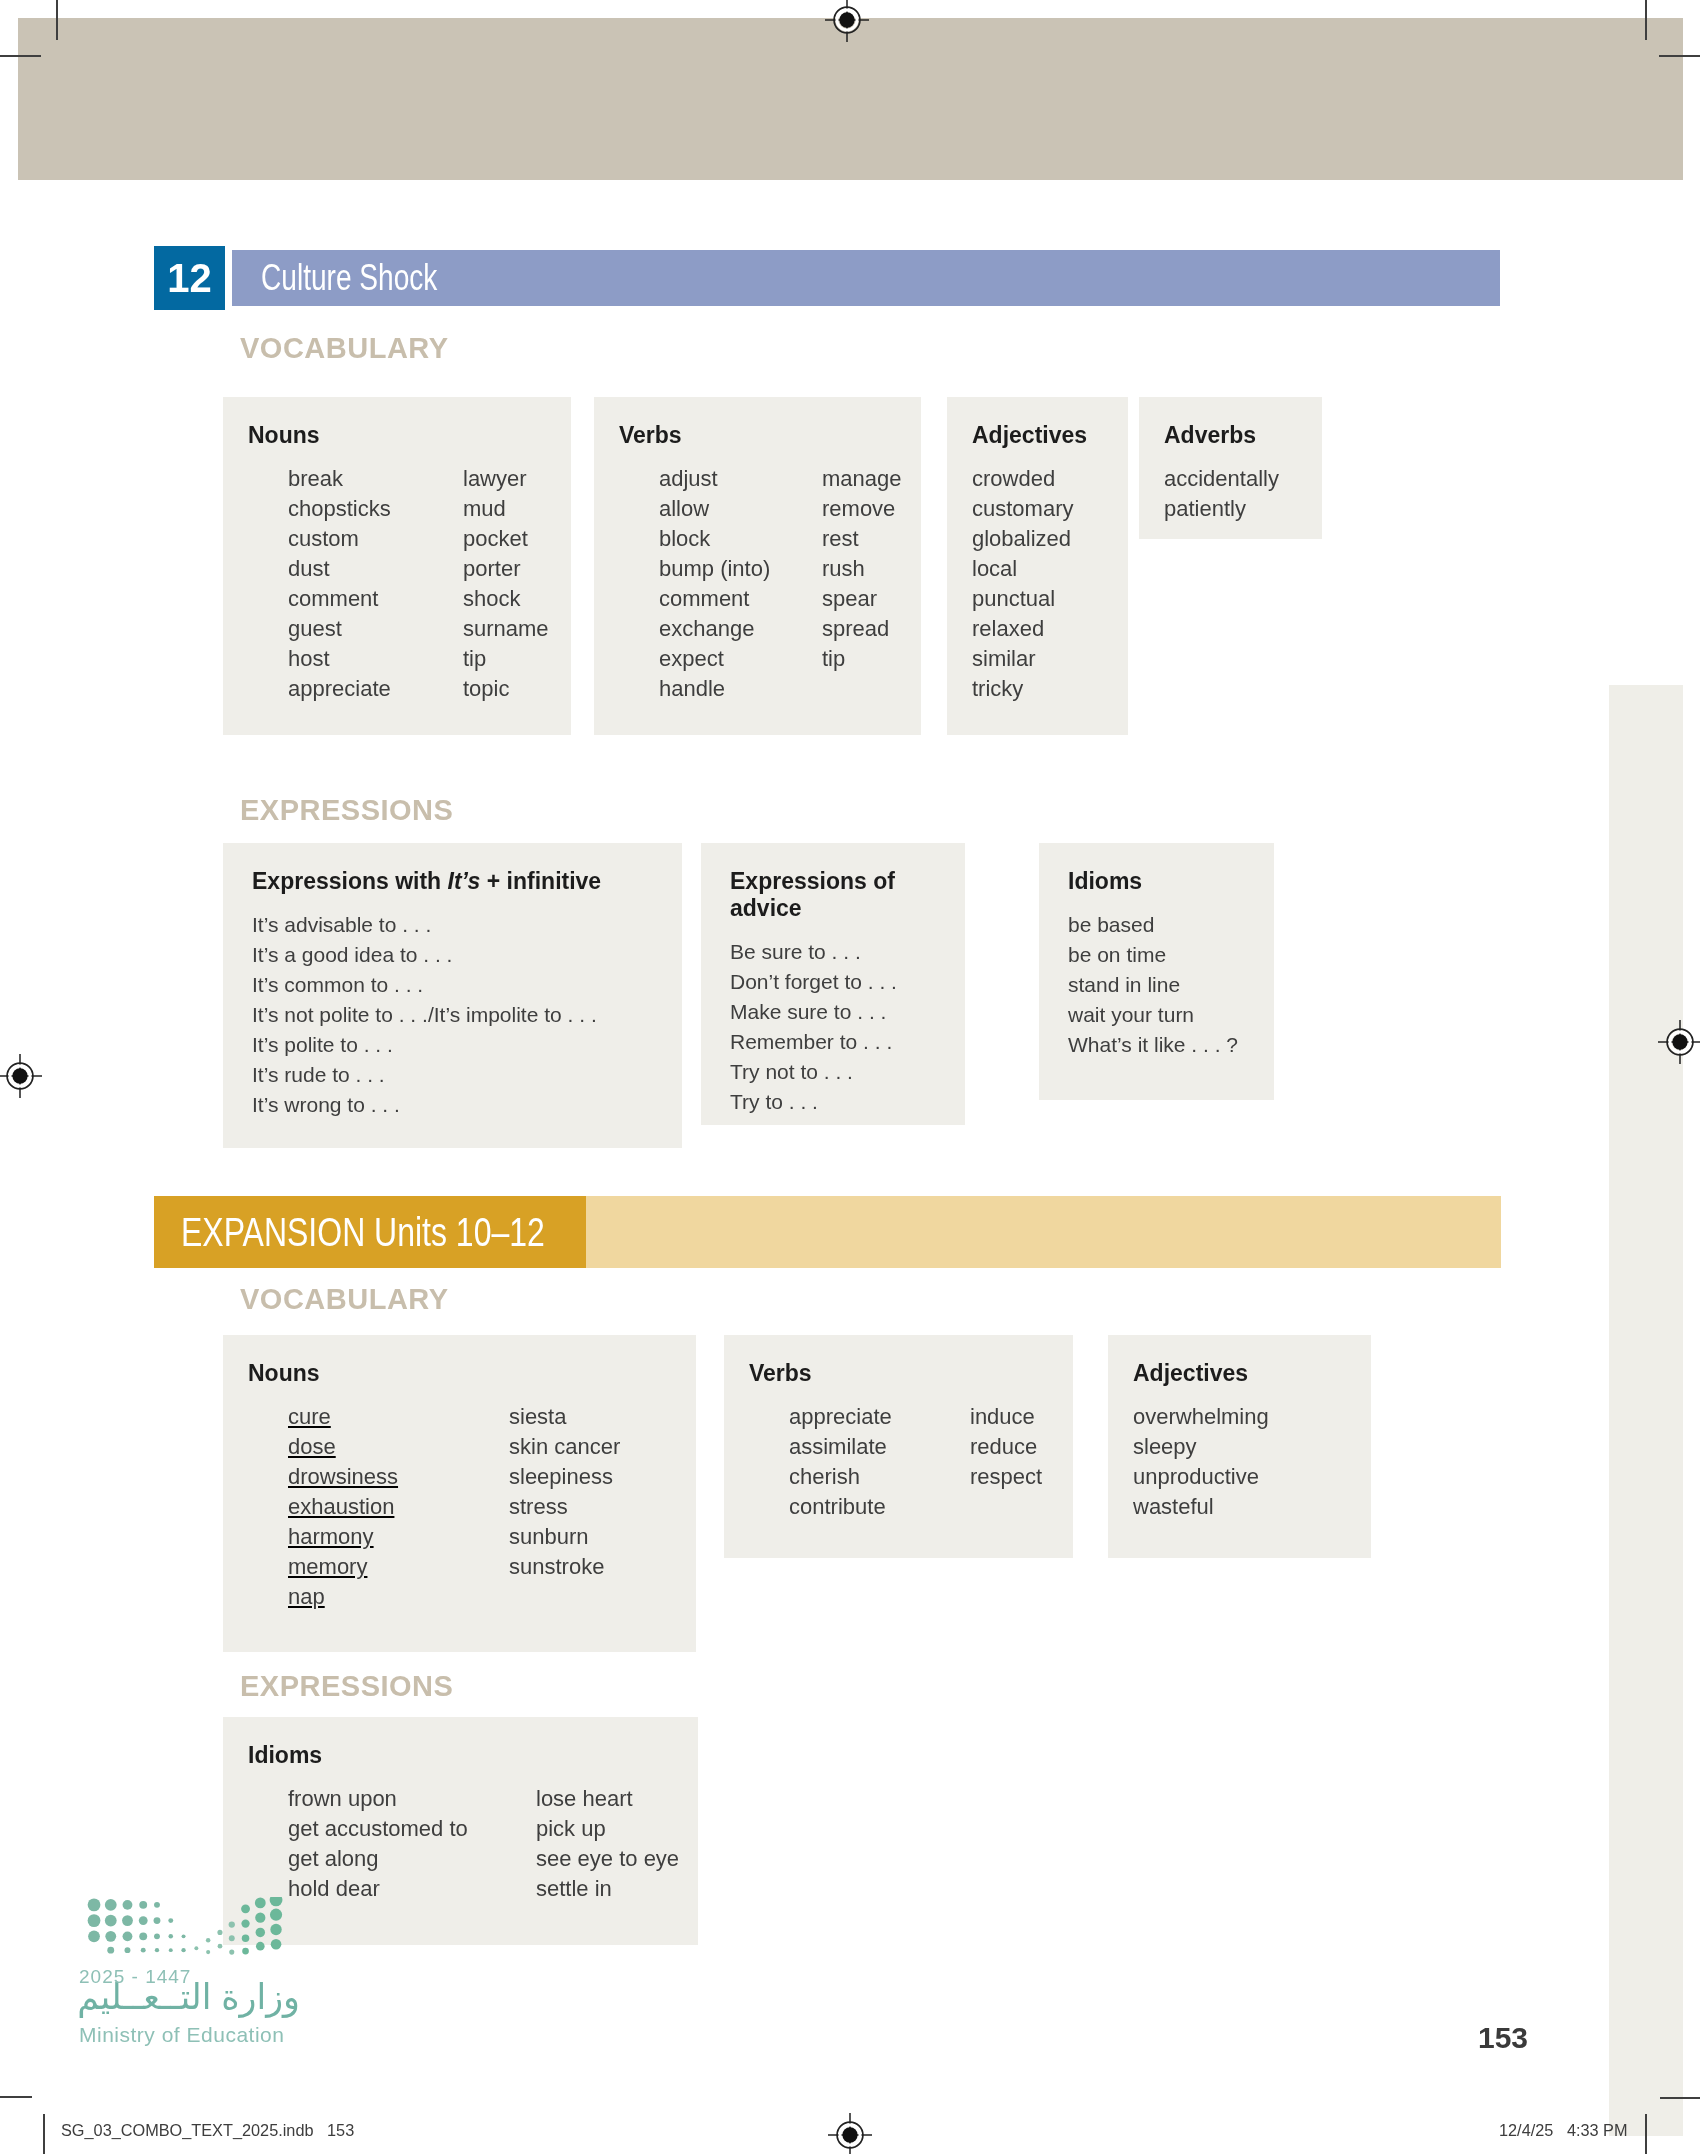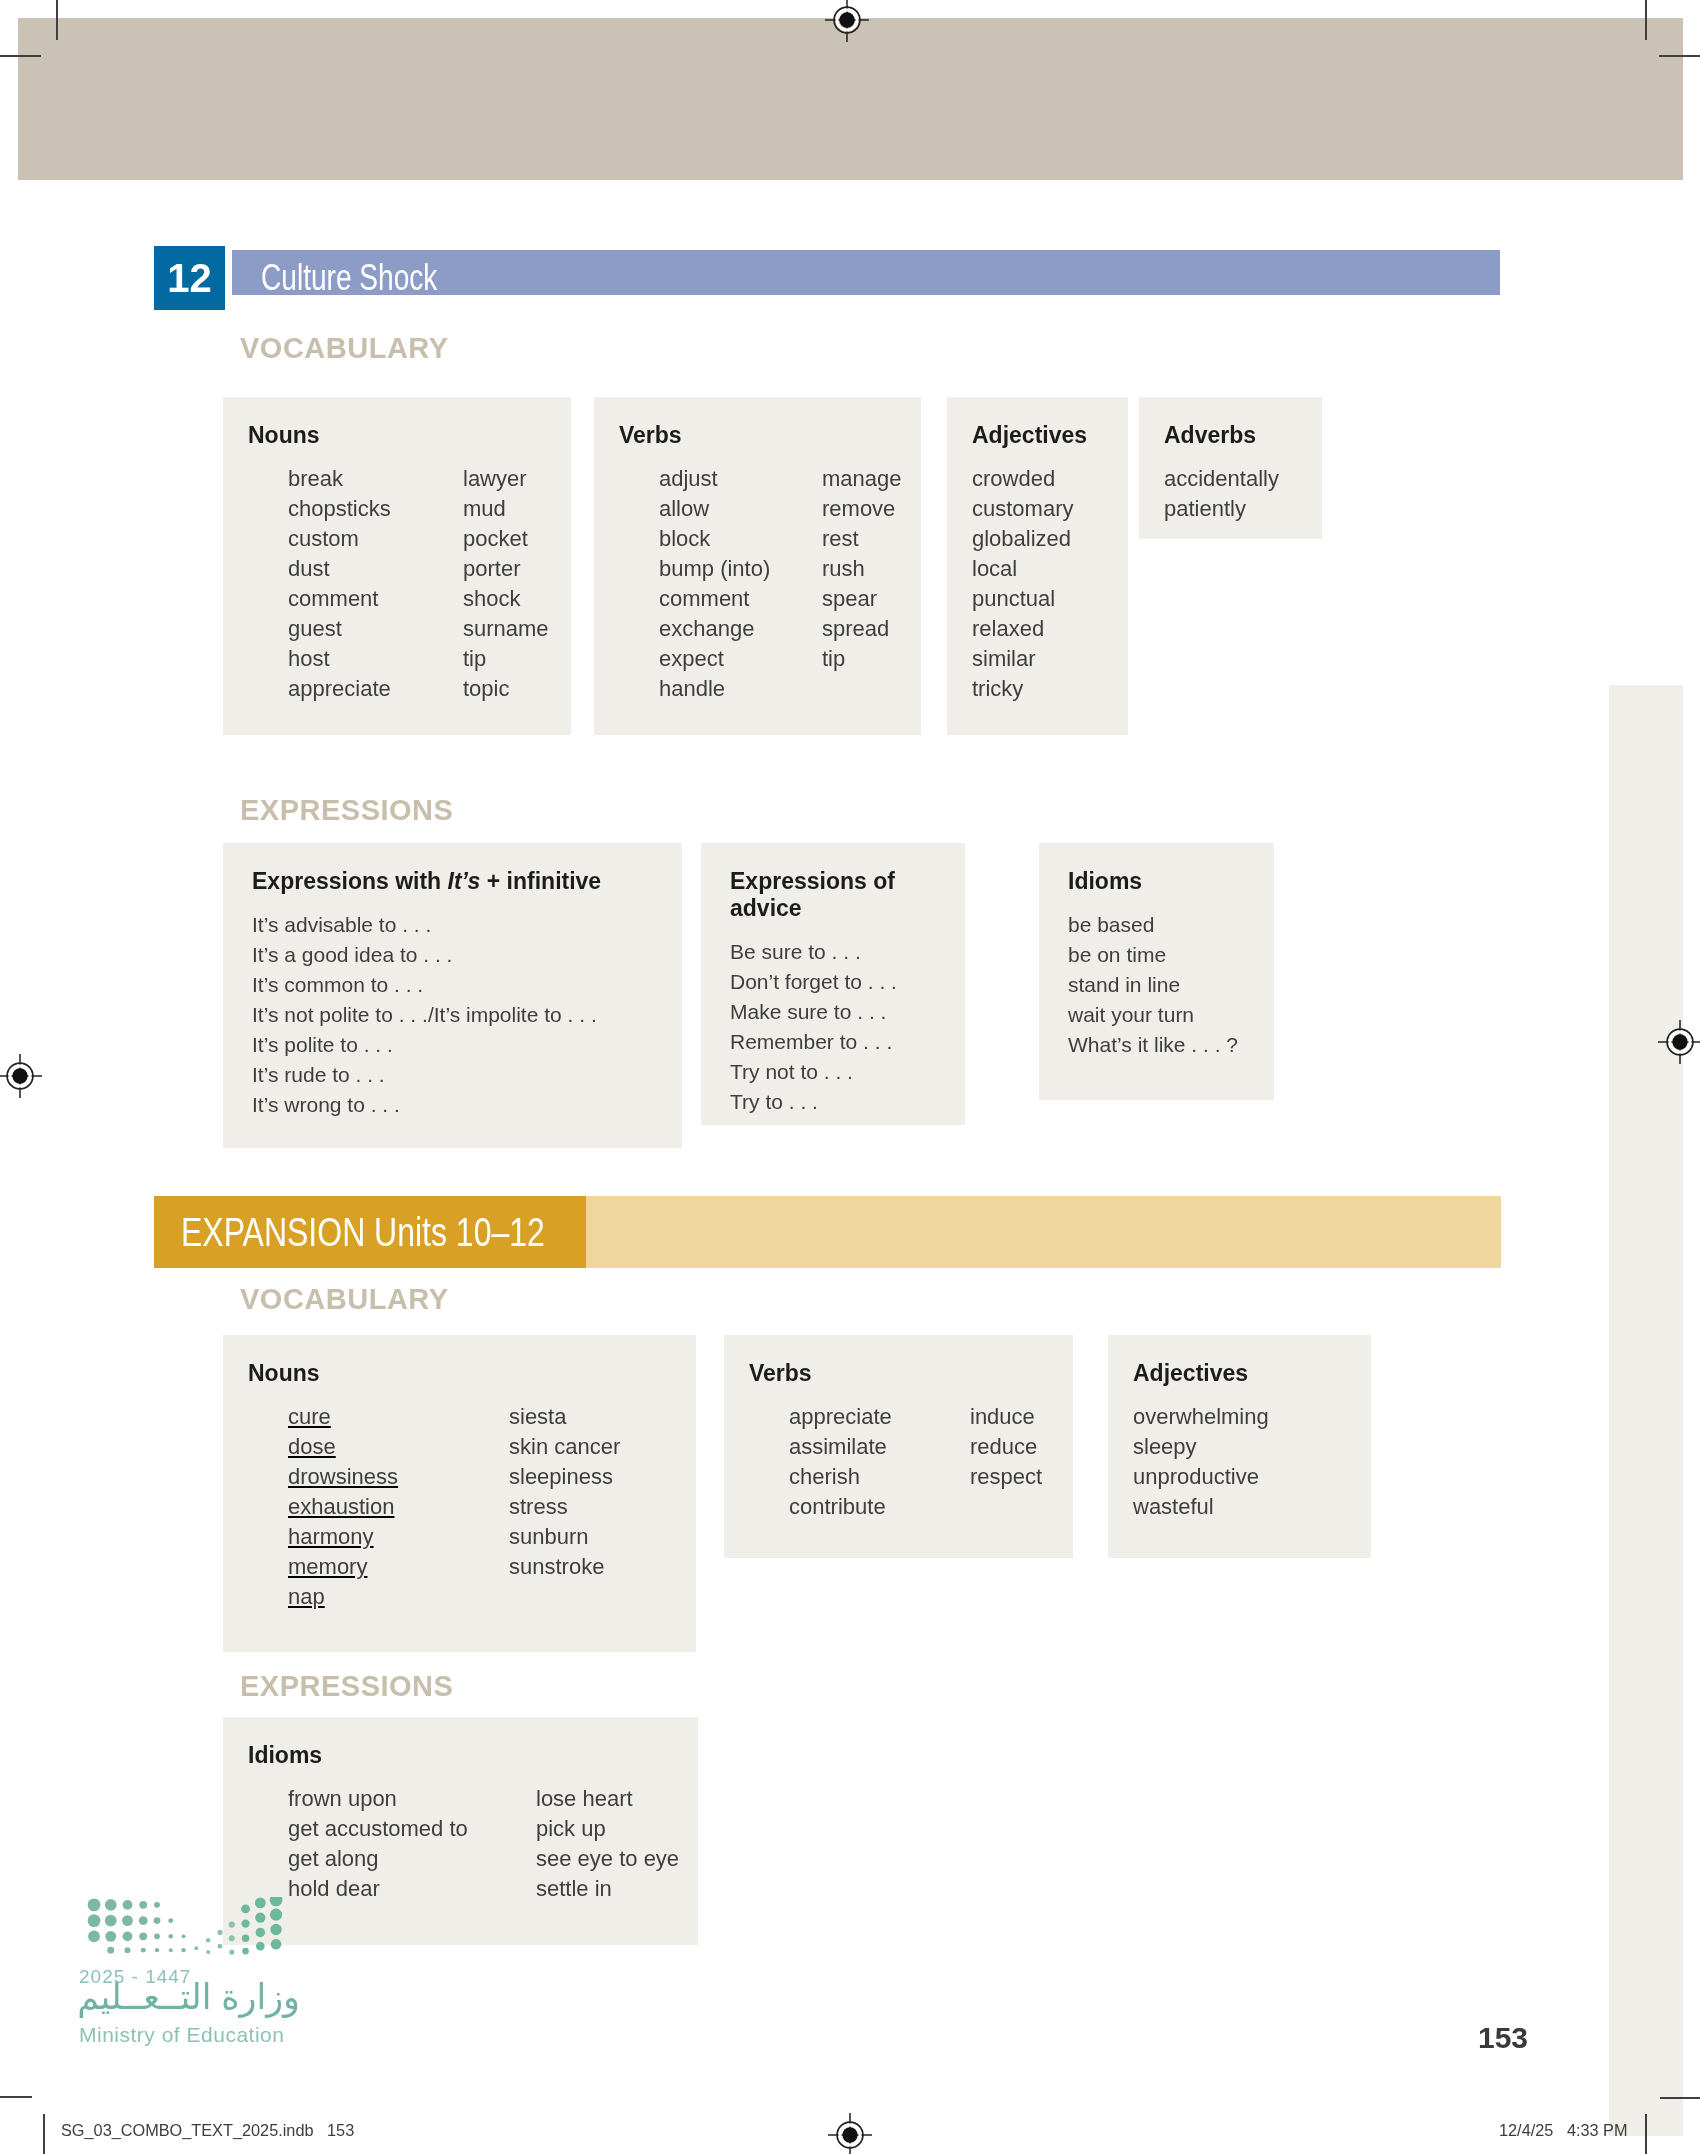--- a/index.html
+++ b/index.html
@@ -9,21 +9,21 @@
   }
   .abs{position:absolute;}
   
   .top-band{position:absolute;left:18px;top:18px;width:1665px;height:162px;background:#cac3b5;}
   .right-strip{position:absolute;left:1609px;top:685px;width:74px;height:1451px;background:#efeee8;}
   .cropmark{position:absolute;background:#3f3f3f;}
   .regmark{position:absolute;}
   
   .unit-num-box{position:absolute;left:154px;top:246px;width:71px;height:64px;background:#0369a1;
     display:flex;align-items:center;justify-content:center;color:#fff;font-size:40px;font-weight:bold;}
-  .unit-title-bar{position:absolute;left:232px;top:250px;width:1268px;height:45px;background:#8d9cc6;
+  .unit-title-bar{position:absolute;left:232px;top:250px;width:1268px;height:56px;background:#8d9cc6;
     color:#fff;font-size:36px;line-height:56px;padding-left:29px;box-sizing:border-box;}
   .condensed{display:inline-block;transform:scaleX(0.78);transform-origin:0 50%;white-space:nowrap;}
   
   .sec-heading{position:absolute;font-size:29px;font-weight:800;color:#c8beac;letter-spacing:0.5px;}
   
   .vbox{position:absolute;background:#efeee9;box-sizing:border-box;padding:25px 9.6px 0 25px;}
   .vbox-title{font-size:23px;font-weight:bold;color:#1c1c1c;margin-bottom:15.4px;}
   .vbox-title i{font-style:italic;}
   .cols{display:flex;margin-left:40px;}
   .word{font-size:22px;line-height:30px;color:#3e3e3e;white-space:nowrap;}

